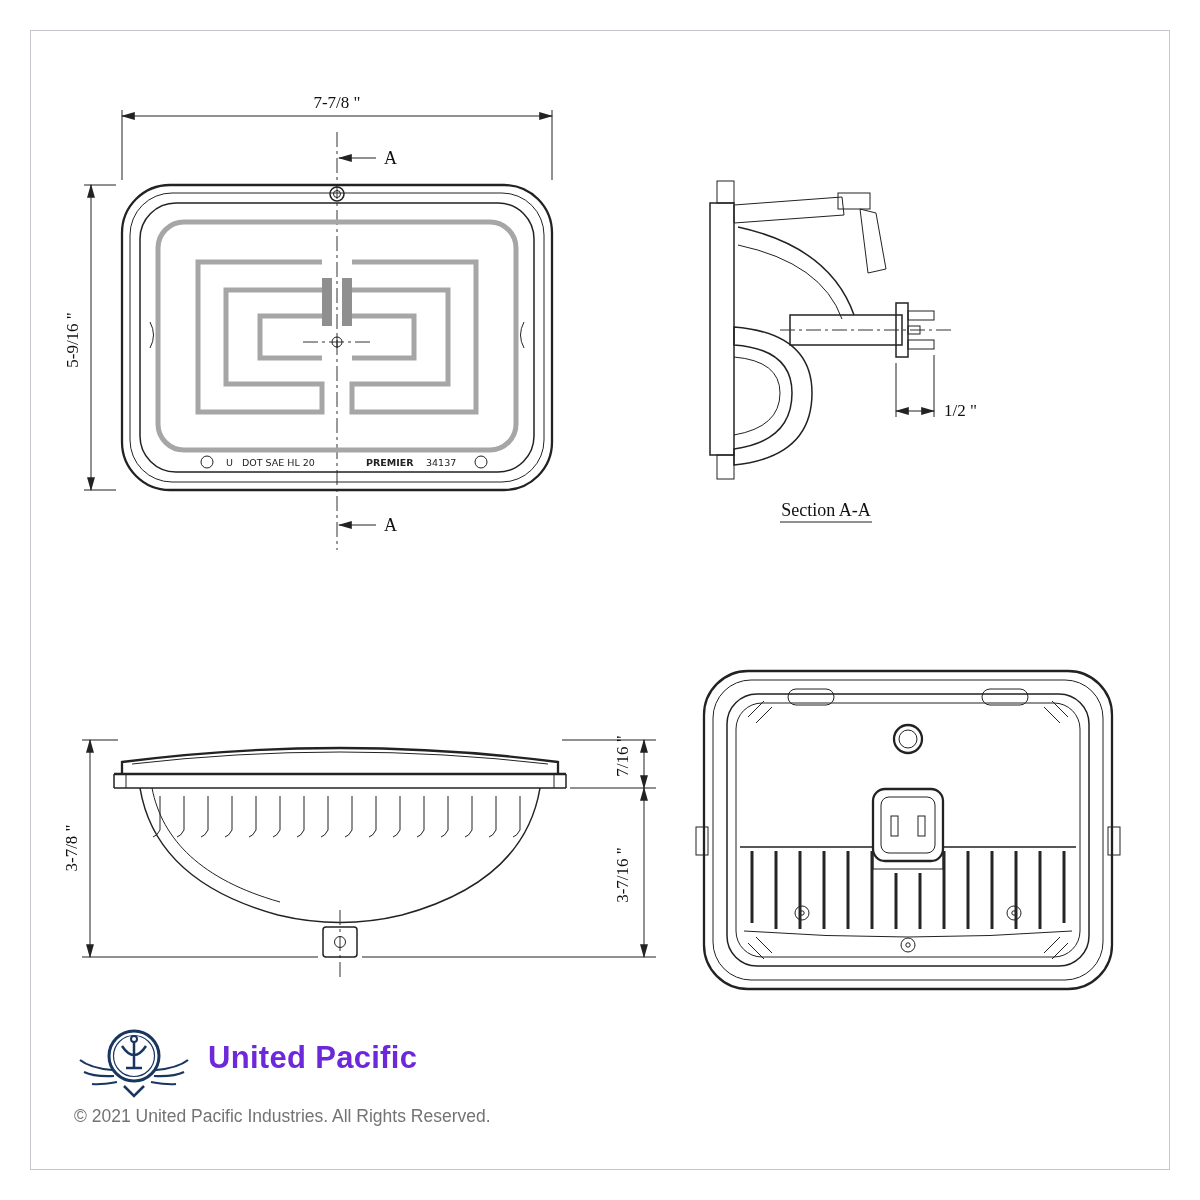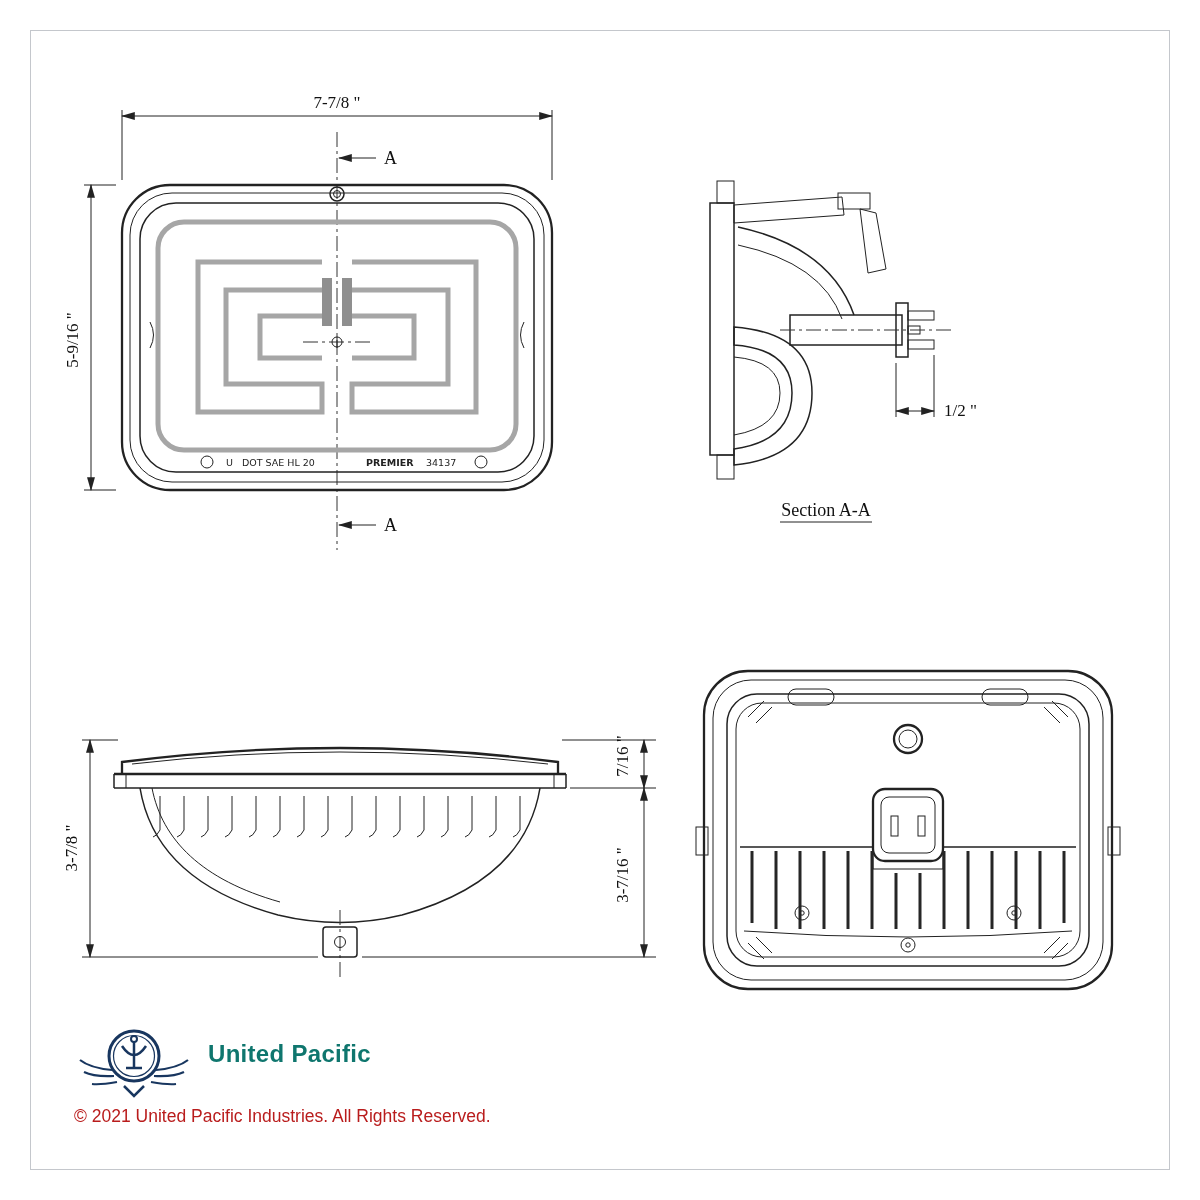--- a/index.html
+++ b/index.html
@@ -13,23 +13,23 @@
   .section-label{font-family:"Liberation Serif",serif;font-size:18px;fill:#111;}
   .lens-text{font-family:"DejaVu Sans",sans-serif;font-size:9.5px;fill:#222;}
   .lens-text-bold{font-family:"DejaVu Sans",sans-serif;font-size:9.5px;font-weight:bold;fill:#222;}
   .thin{stroke:#222;stroke-width:1;fill:none;}
   .med{stroke:#222;stroke-width:1.5;fill:none;}
   .bold{stroke:#222;stroke-width:2.3;fill:none;}
   .centerline{stroke:#333;stroke-width:1;fill:none;stroke-dasharray:15 4 3 4;}
   .dimline{stroke:#222;stroke-width:1;fill:none;}
   .trace{stroke:#a6a6a6;stroke-width:5;fill:none;stroke-linejoin:miter;}
   .logo-text{position:absolute;left:208px;top:1040px;font-family:"Liberation Sans",sans-serif;
-             font-weight:bold;font-size:24px;color:#0f766e;letter-spacing:.3px;}
+             font-weight:bold;font-size:31px;color:#6d28d9;letter-spacing:.3px;}
   .copyright{position:absolute;left:74px;top:1106px;font-family:"Liberation Sans",sans-serif;
-             font-size:17.5px;color:#b91c1c;}
+             font-size:17.5px;color:#737373;}
 </style>
 </head>
 <body>
 
 <div class="page">
   <div class="frame"></div>
 
   <svg class="view" style="left:60px;top:70px" width="580" height="500" viewBox="0 0 580 500">
     <defs>
       <marker id="af" viewBox="0 0 12 12" refX="11" refY="6" markerWidth="14" markerHeight="14" orient="auto-start-reverse">

